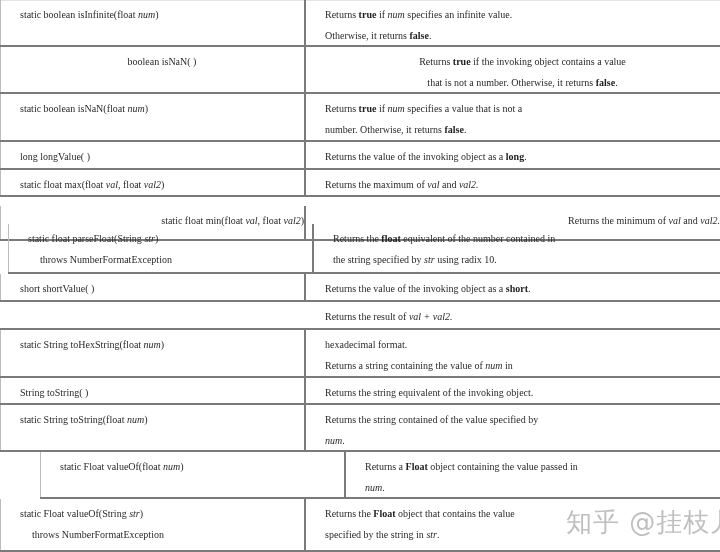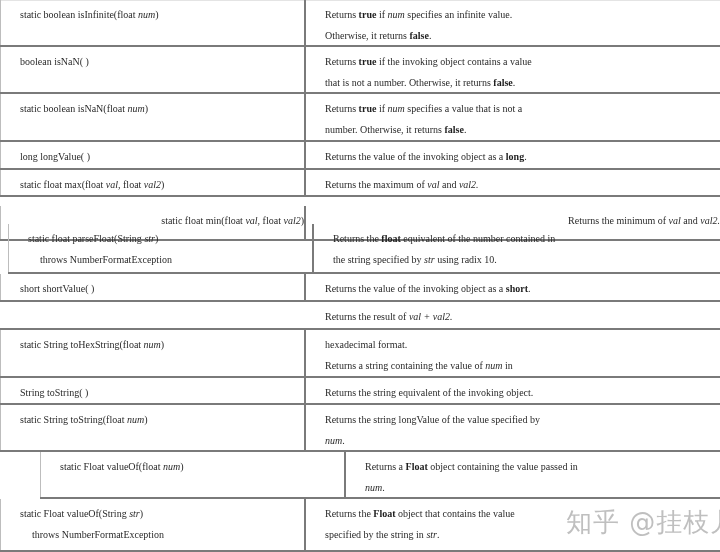--- a/index.html
+++ b/index.html
@@ -84,21 +84,21 @@
   <div id="rows">
       <div class="row" style="top: 0px; height: 47px;">
         <div class="cell sig">
           <div><span>static boolean isInfinite(float </span><i>num</i><span>)</span></div>
         </div>
         <div class="cell desc">
           <div><span>Returns </span><b>true</b><span> if </span><i>num</i><span> specifies an infinite value.</span></div>
           <div><span>Otherwise, it returns </span><b>false</b><span>.</span></div>
         </div>
       </div>
-      <div class="row" style="top: 47px; height: 47px;">
+      <div class="row" style="top: 47px; height: 47px; text-align: center;">
         <div class="cell sig">
           <div><span>boolean isNaN( )</span></div>
         </div>
         <div class="cell desc">
           <div><span>Returns </span><b>true</b><span> if the invoking object contains a value</span></div>
           <div><span>that is not a number. Otherwise, it returns </span><b>false</b><span>.</span></div>
         </div>
       </div>
       <div class="row" style="top: 94px; height: 48px;">
         <div class="cell sig">
@@ -171,21 +171,21 @@
         </div>
         <div class="cell desc">
           <div><span>Returns the string equivalent of the invoking object.</span></div>
         </div>
       </div>
       <div class="row" style="top: 405px; height: 47px;">
         <div class="cell sig">
           <div><span>static String toString(float </span><i>num</i><span>)</span></div>
         </div>
         <div class="cell desc">
-          <div><span>Returns the string longValue of the value specified by</span></div>
+          <div><span>Returns the string contained of the value specified by</span></div>
           <div><i>num</i><span>.</span></div>
         </div>
       </div>
       <div class="row" style="top: 452px; height: 47px; margin-left: 40px;">
         <div class="cell sig">
           <div><span>static Float valueOf(float </span><i>num</i><span>)</span></div>
         </div>
         <div class="cell desc">
           <div><span>Returns a </span><b>Float</b><span> object containing the value passed in</span></div>
           <div><i>num</i><span>.</span></div>

